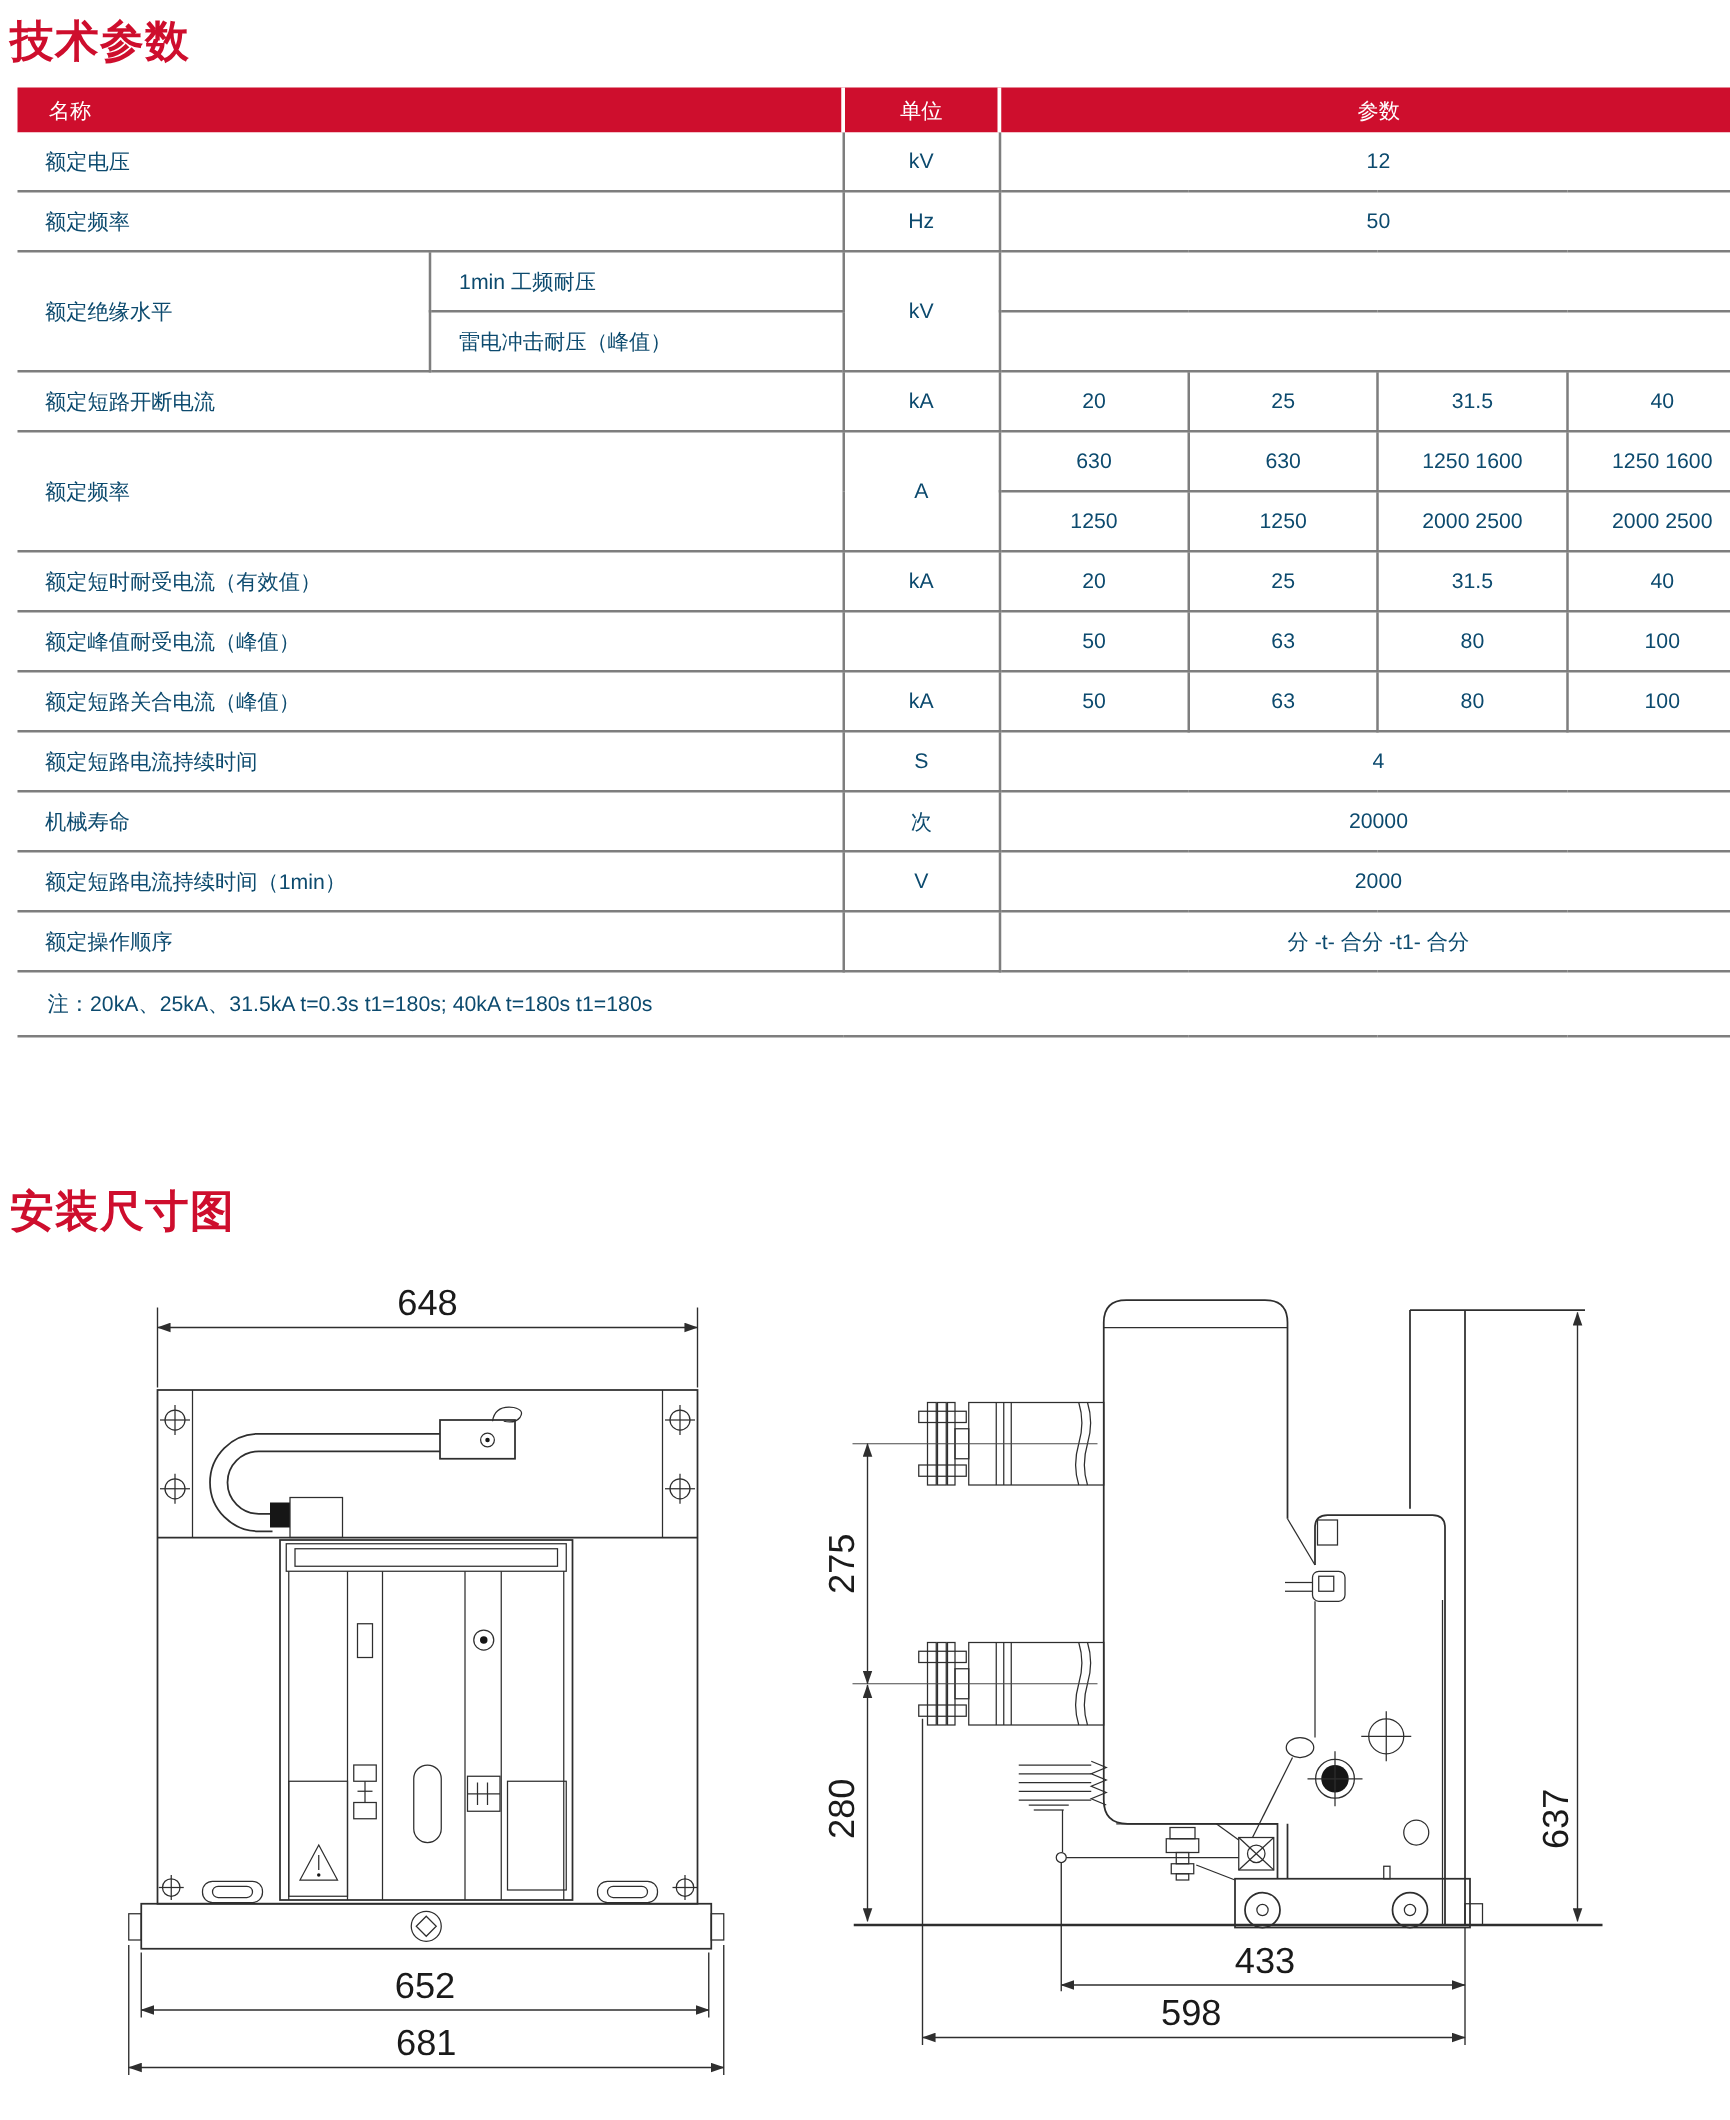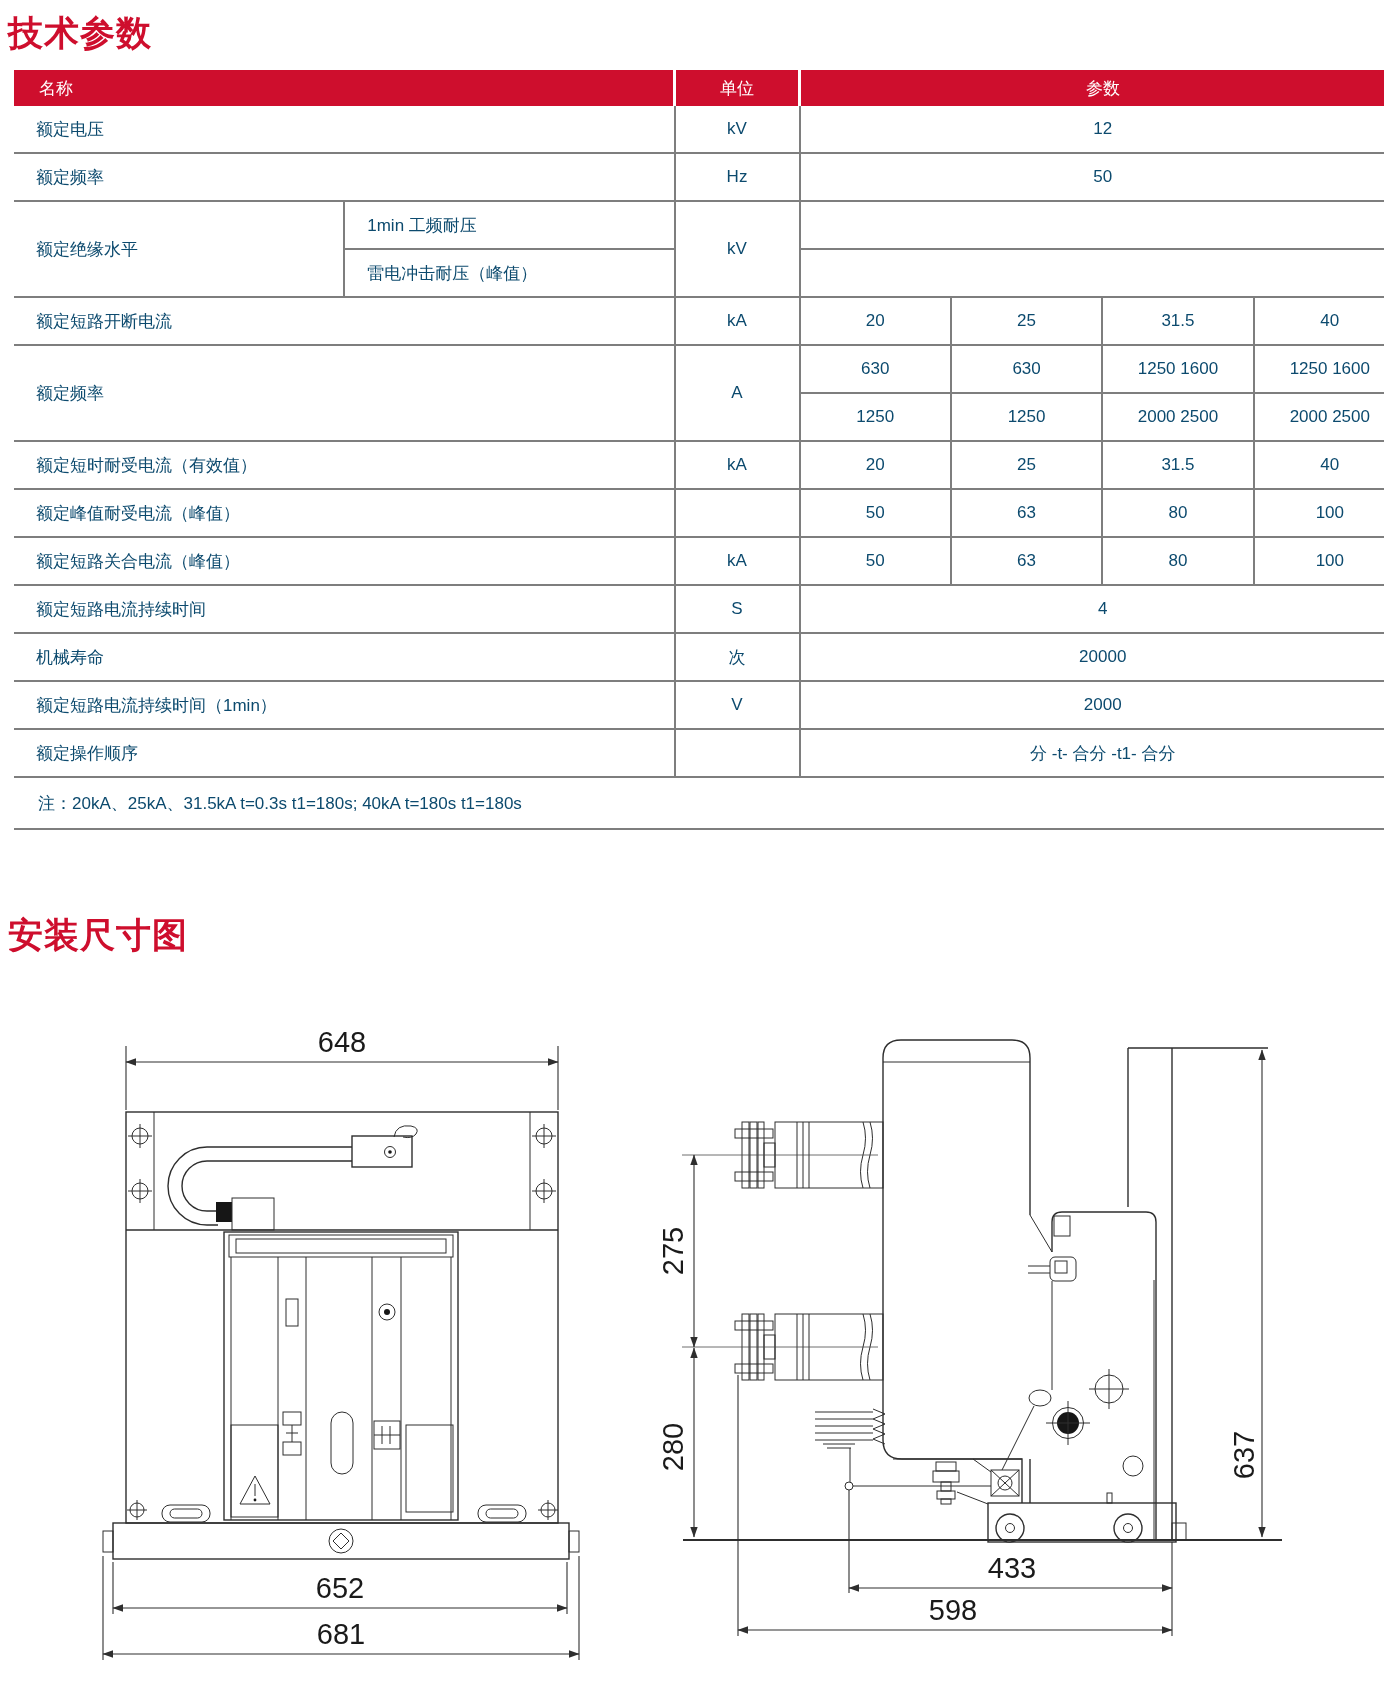--- a/index.html
+++ b/index.html
@@ -6,21 +6,21 @@
   body{
     width:1384px;height:1696px;position:relative;background:#ffffff;
     font-family:"Liberation Sans","DejaVu Sans",sans-serif;
     -webkit-font-smoothing:antialiased;
   }
   .sec-title{
     position:absolute;left:8px;margin:0;font-size:35px;font-weight:bold;
     color:#ce0e2d;letter-spacing:1px;
   }
   #tech-title{top:10px;}
-  #install-title{top:912px;}
+  #install-title{top:946px;}
 
   table.spec{
     position:absolute;left:14px;top:70px;width:1360px;
     border-collapse:collapse;table-layout:fixed;
   }
   .spec th{
     background:#ce0e2d;color:#ffffff;font-size:17px;font-weight:normal;
     height:36px;border:none;padding:0;text-align:center;
   }
   .spec th.h-name{text-align:left;padding-left:25px;border-right:3px solid #ffffff;}

